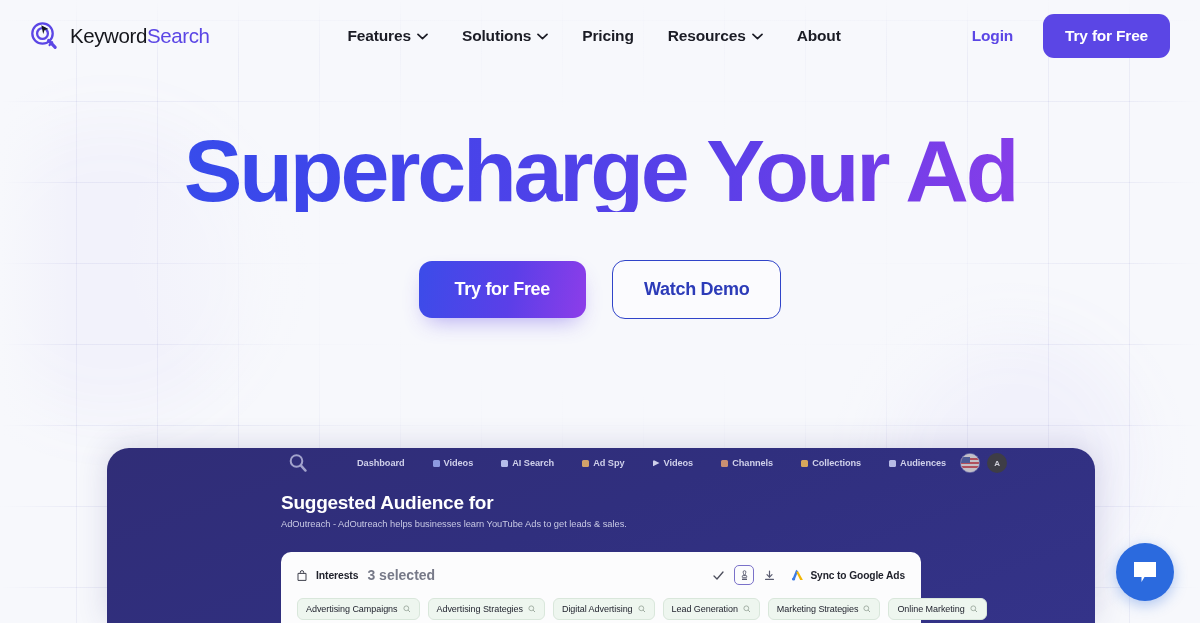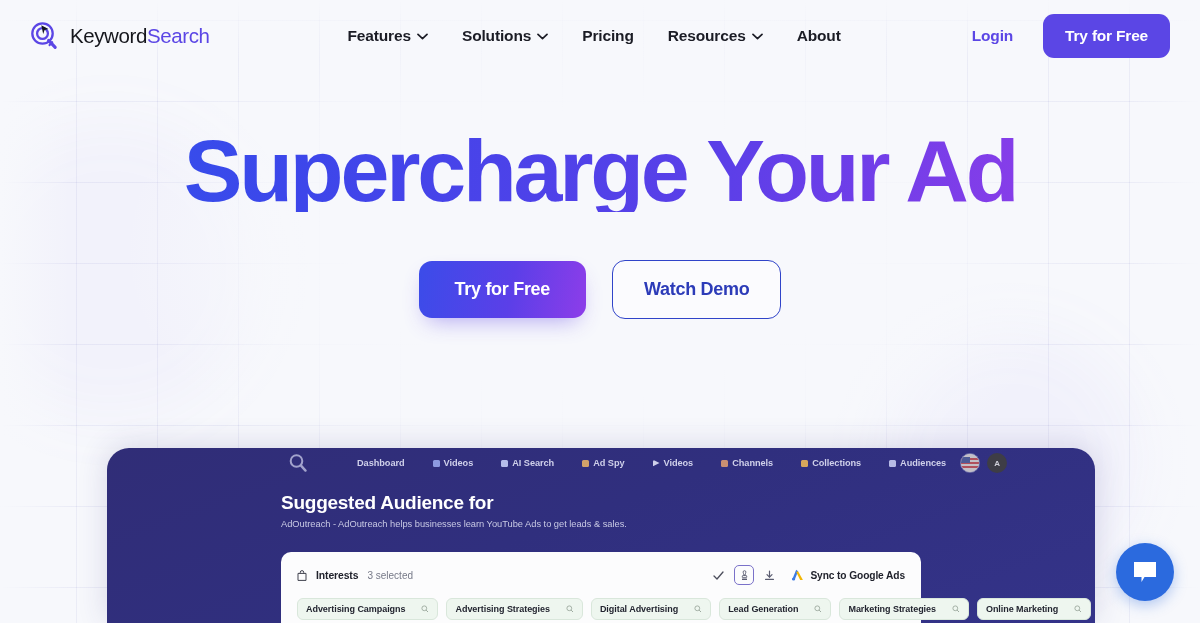--- a/index.html
+++ b/index.html
@@ -286,22 +286,22 @@
   }
   .card-row-left { display: flex; align-items: center; gap: 9px; }
   .bag-icon { width: 10px; height: 11px; display: block; flex: none; }
   .interests-label {
     font-size: 10.4px;
     font-weight: 700;
     color: #20222c;
     letter-spacing: -0.1px;
   }
   .selected-count {
-    font-size: 10px;
-    font-weight: 400;
+    font-size: 14px;
+    font-weight: 700;
     color: #767988;
   }
   .card-row-right {
     margin-left: auto;
     display: flex;
     align-items: center;
     gap: 9px;
   }
   .mini-icon { width: 13px; height: 13px; display: block; cursor: pointer; }
   .icon-box-active {
@@ -328,27 +328,27 @@
 
   .tag-row {
     display: flex;
     align-items: center;
     gap: 8px;
     margin-top: 12px;
   }
   .tag-chip {
     display: flex;
     align-items: center;
-    gap: 16px;
+    gap: 5px;
     background: #eef6ef;
     border: 1px solid #d9e7db;
     border-radius: 6px;
     padding: 5px 8px;
     font-size: 9px;
-    font-weight: 700;
+    font-weight: 400;
     color: #232530;
     letter-spacing: -0.05px;
     white-space: nowrap;
     cursor: pointer;
   }
   .tag-search { width: 8px; height: 8px; display: block; flex: none; opacity: .55; }
 
   
   .chat-widget {
     position: absolute;

